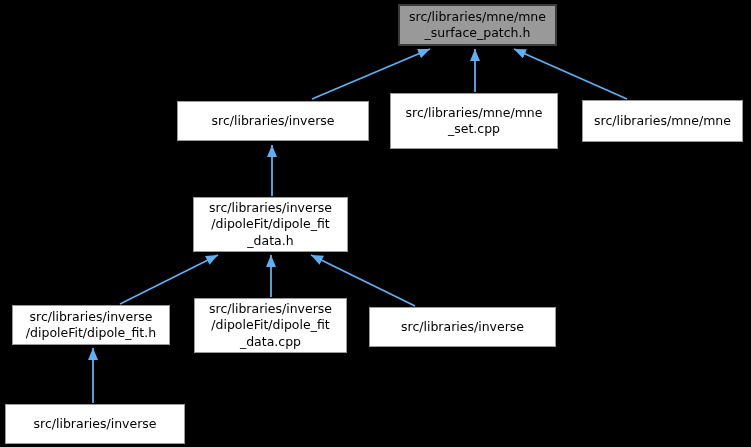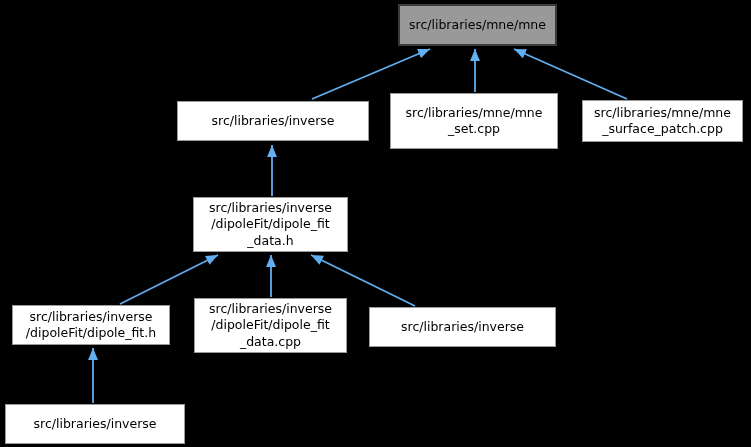--- a/index.html
+++ b/index.html
@@ -54,34 +54,34 @@
     <line x1="627" y1="99" x2="514" y2="49" stroke="#61aef0" stroke-width="1.8" marker-end="url(#arrow)"></line>
     <line x1="272" y1="196" x2="272" y2="145" stroke="#61aef0" stroke-width="1.8" marker-end="url(#arrow)"></line>
     <line x1="120" y1="304" x2="218" y2="255" stroke="#61aef0" stroke-width="1.8" marker-end="url(#arrow)"></line>
     <line x1="271" y1="297" x2="271" y2="255" stroke="#61aef0" stroke-width="1.8" marker-end="url(#arrow)"></line>
     <line x1="415" y1="306" x2="311" y2="255" stroke="#61aef0" stroke-width="1.8" marker-end="url(#arrow)"></line>
     <line x1="93" y1="403" x2="93" y2="348" stroke="#61aef0" stroke-width="1.8" marker-end="url(#arrow)"></line>
   </svg>
 
   <div class="node current" style="left:398px; top:4px; width:159px; height:42px;">
     <span>src/libraries/mne/mne</span>
+    <span>_surface_patch.h</span>
   </div>
 
   <div class="node" style="left:177px; top:101px; width:192px; height:40px;">
     <span>src/libraries/inverse</span>
   </div>
 
   <div class="node" style="left:390px; top:93px; width:168px; height:56px;">
     <span>src/libraries/mne/mne</span>
     <span>_set.cpp</span>
   </div>
 
   <div class="node" style="left:582px; top:100px; width:161px; height:42px;">
     <span>src/libraries/mne/mne</span>
-    <span>_surface_patch.cpp</span>
   </div>
 
   <div class="node" style="left:193px; top:197px; width:155px; height:55px;">
     <span>src/libraries/inverse</span>
     <span>/dipoleFit/dipole_fit</span>
     <span>_data.h</span>
   </div>
 
   <div class="node" style="left:12px; top:305px; width:158px; height:40px;">
     <span>src/libraries/inverse</span>

